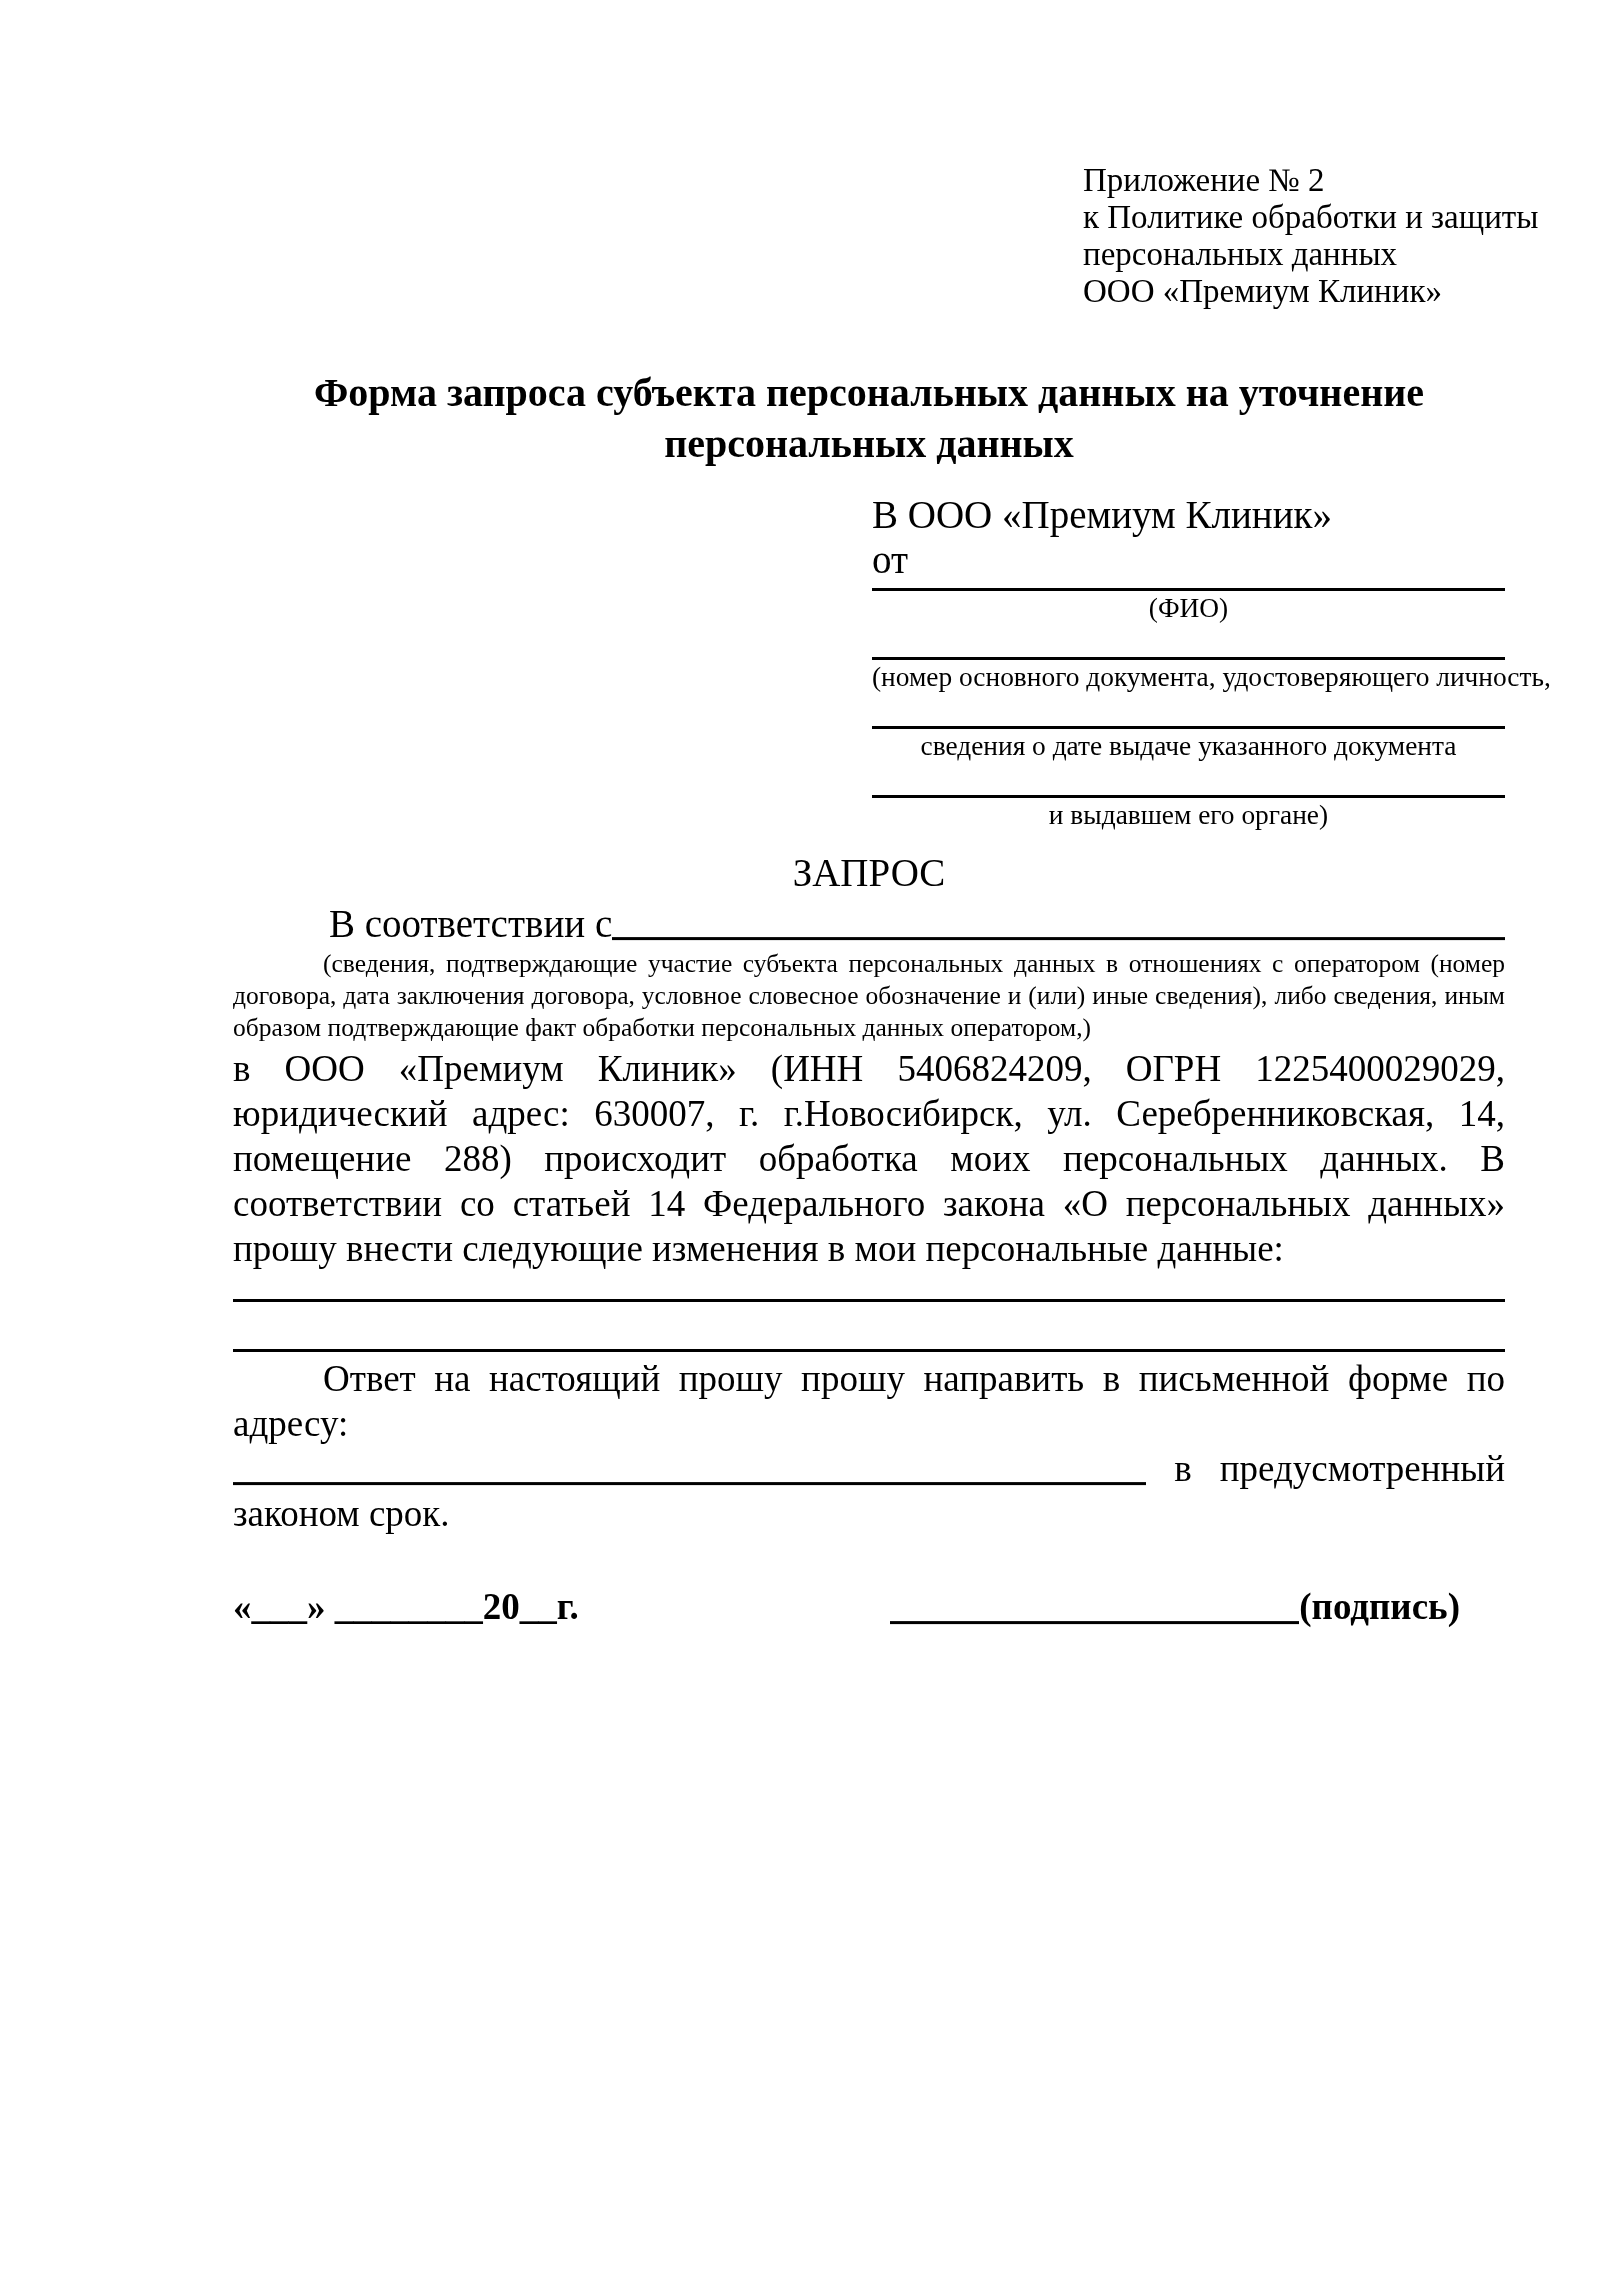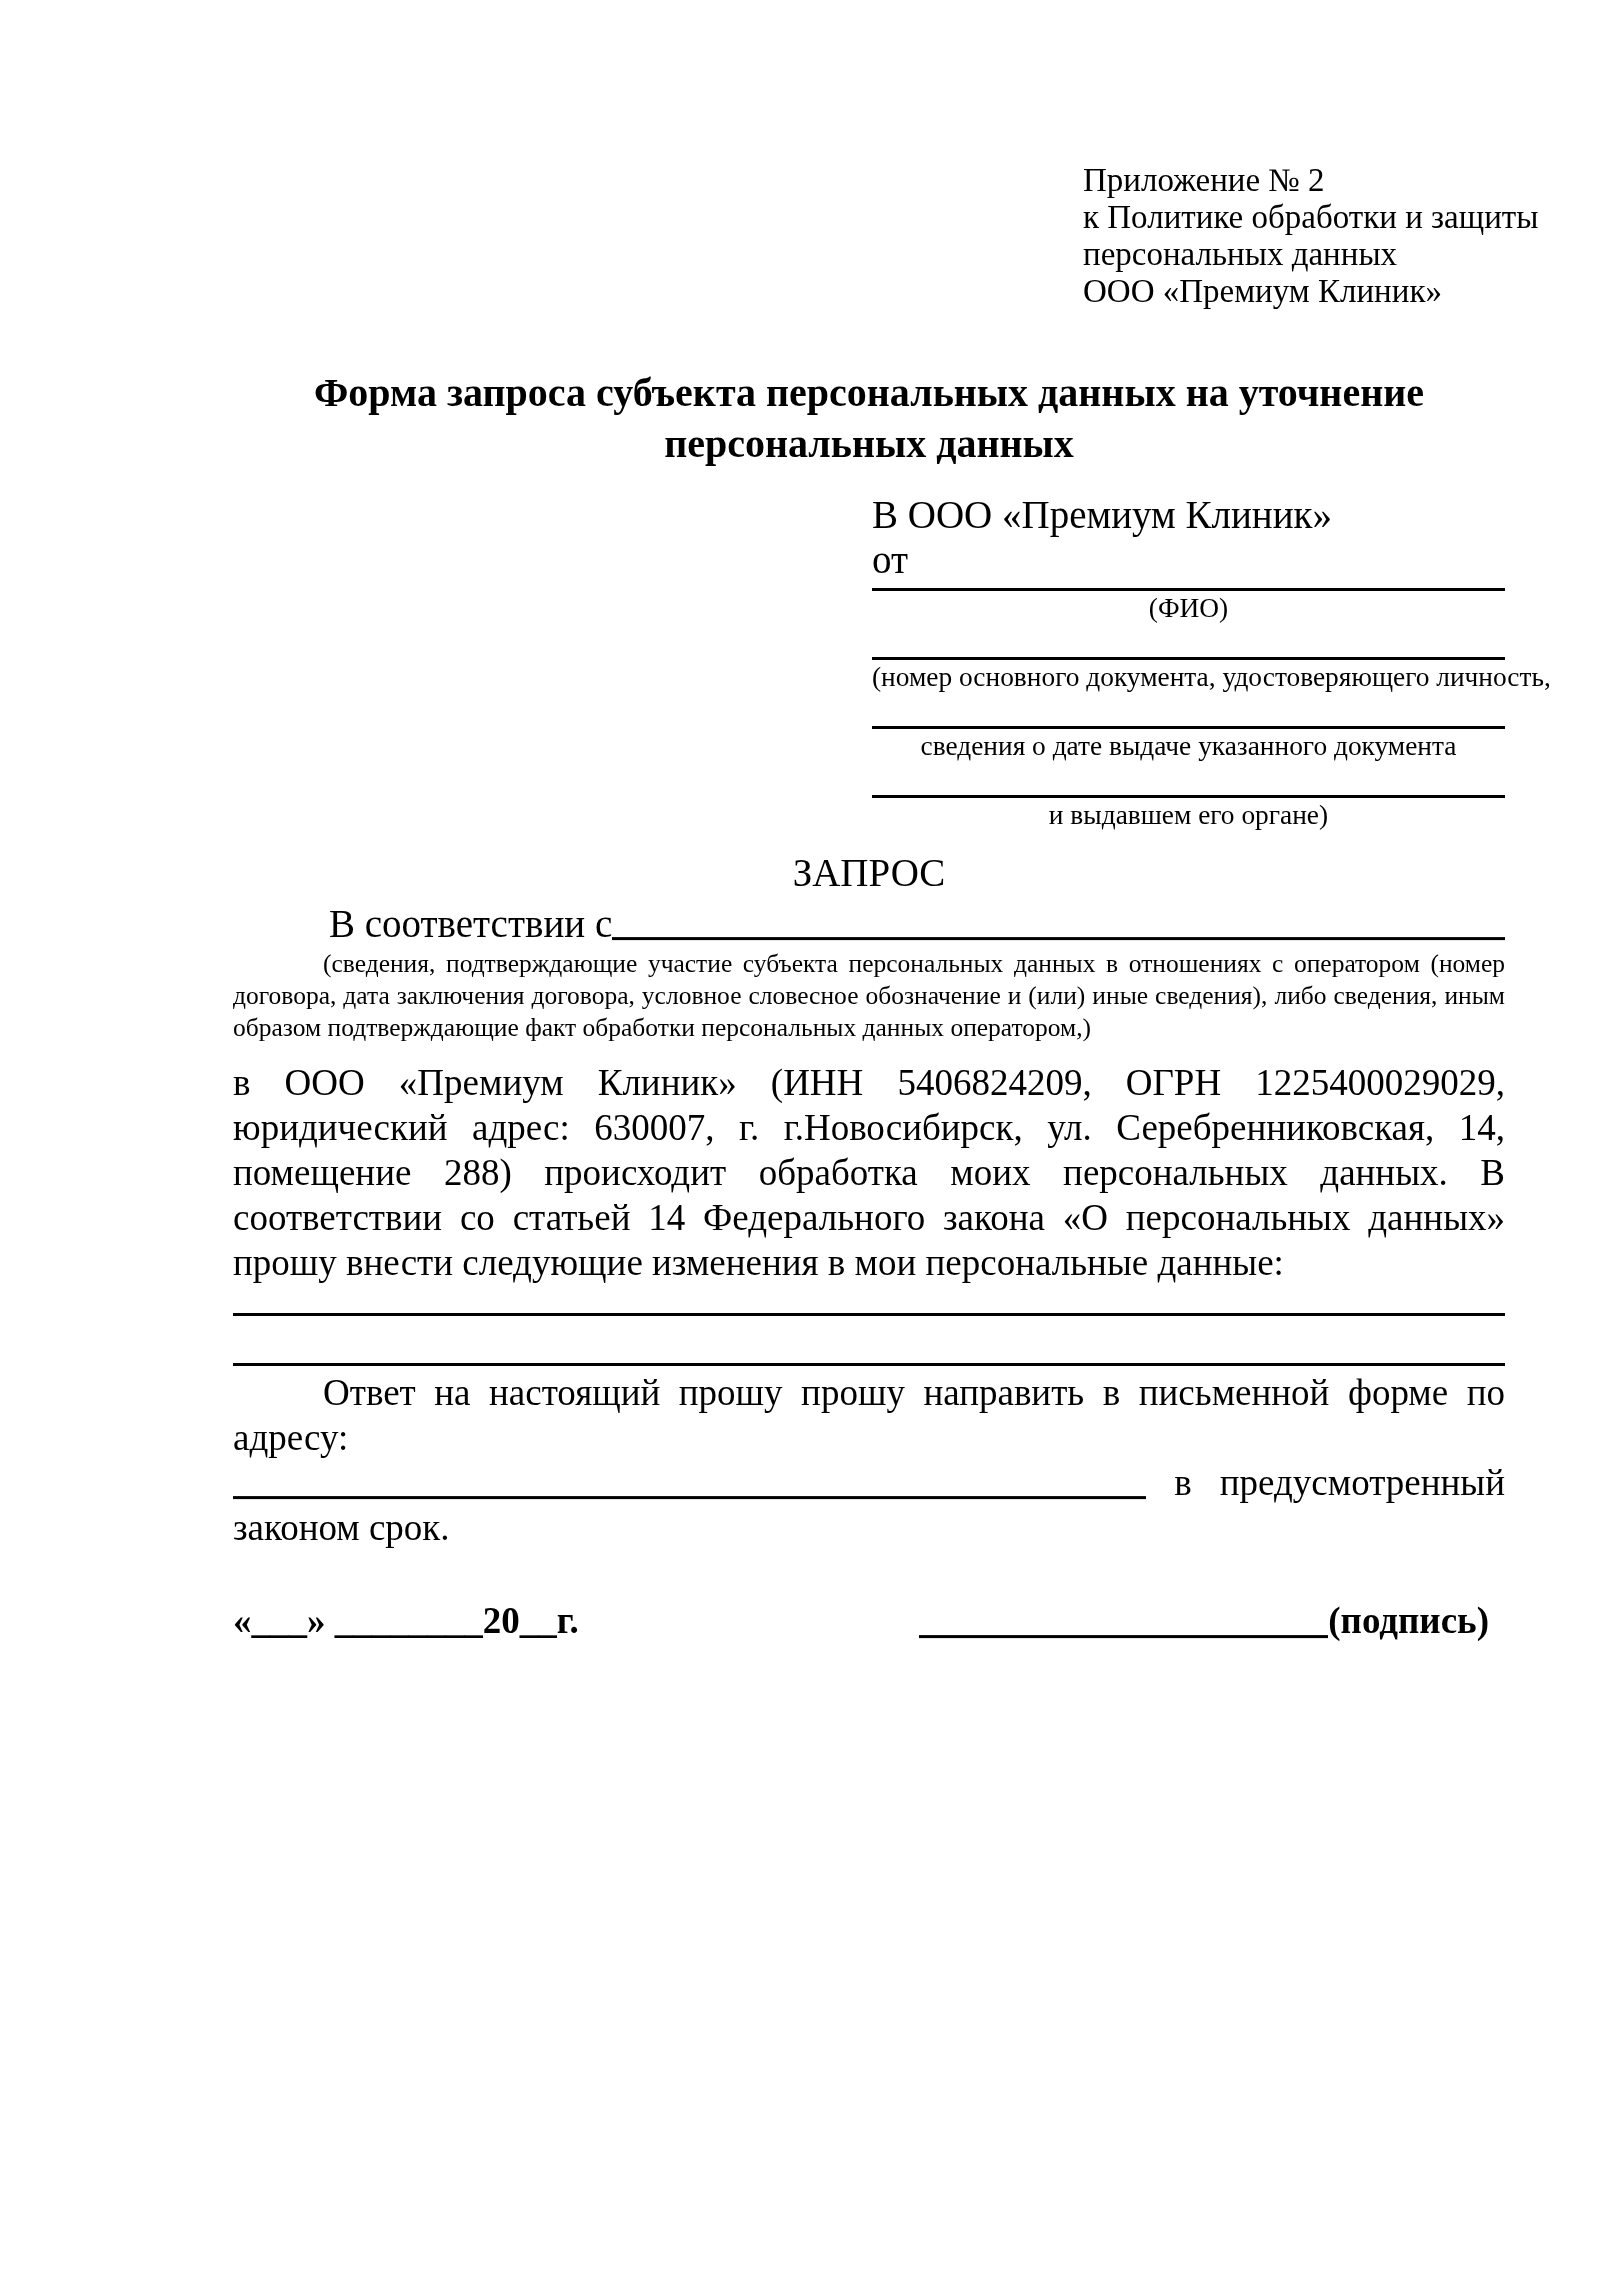--- a/index.html
+++ b/index.html
@@ -76,21 +76,21 @@
     transform: translateY(-5.9px);
   }
   .request-note {
     margin-top: 2px;
     font-size: 25.5px;
     line-height: 32px;
     text-align: justify;
     text-indent: 90px;
   }
   .request-body {
-    margin-top: 16px;
+    margin-top: 2px;
     font-size: 37px;
     line-height: 45px;
     text-align: justify;
     font-family: Liberation Serif, serif;
   }
   
   .data-line-1 { margin-top: 2px; height: 25.5px; border-bottom: 3.9px solid #000; }
   .data-line-2 { margin-top: 0;  height: 47px; border-bottom: 3.9px solid #000; }
   
   .response-line1 {
@@ -122,21 +122,21 @@
     display: flex;
     justify-content: space-between;
     align-items: flex-end;
     font-size: 37px;
     line-height: 47px;
     font-weight: bold;
   }
   .signature-group {
     display: flex;
     align-items: flex-end;
-    margin-right: 16px;
+    margin-right: 45px;
   }
   .signature-line {
     width: 409px;
     border-bottom: 3.9px solid #000;
     transform: translateY(-5.9px);
   }
 </style>
 </head>
 <body>
 

